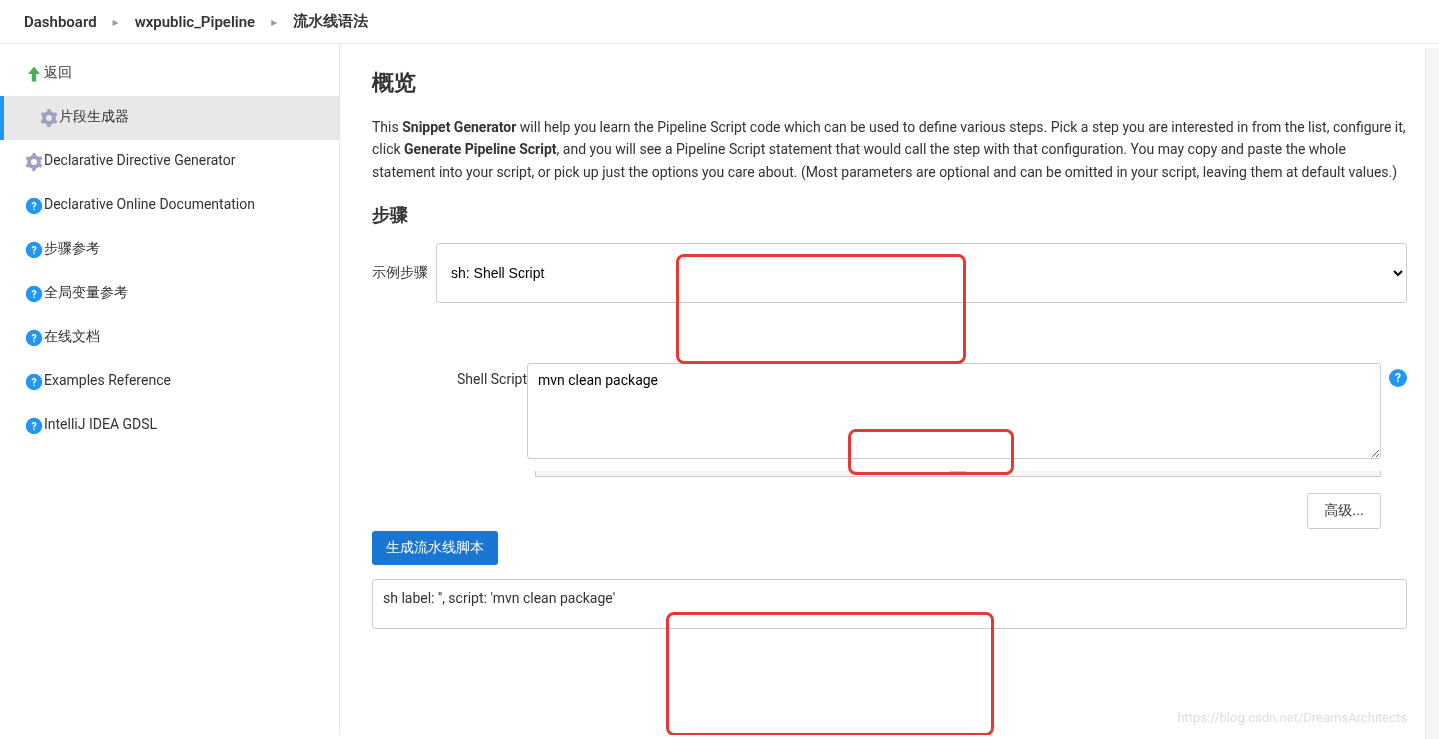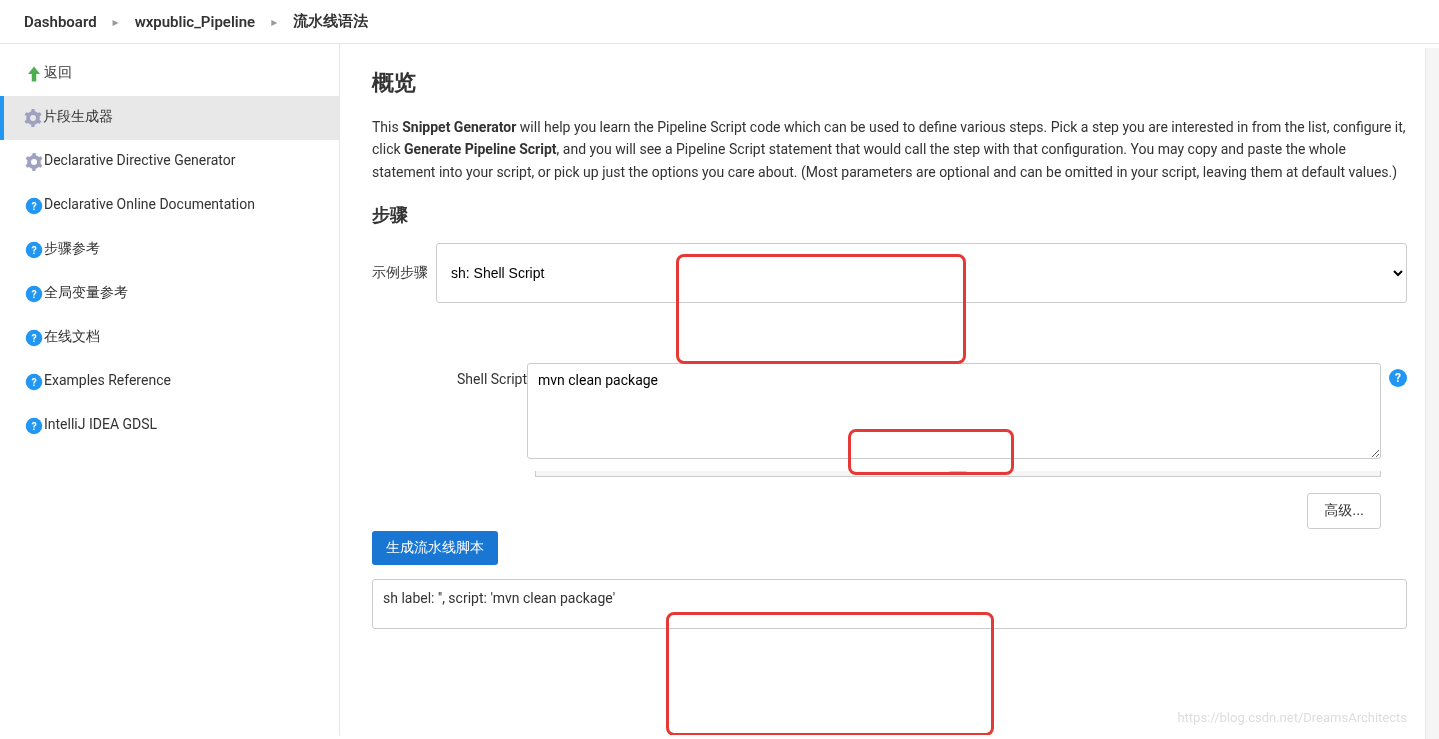--- a/index.html
+++ b/index.html
@@ -42,21 +42,21 @@
     .sidebar-item {
       display: flex;
       align-items: flex-start;
       padding: 12px 24px;
       cursor: pointer;
       gap: 0;
     }
     .sidebar-item.active {
       background: #e8e8e8;
       border-left: 4px solid #2196f3;
-      padding-left: 19px;
+      padding-left: 35px;
     }
     .sidebar-icon {
       width: 20px;
       height: 20px;
       display: inline-flex;
       align-items: center;
       justify-content: center;
     }
     .sidebar-label {
       font-size: 14px;

